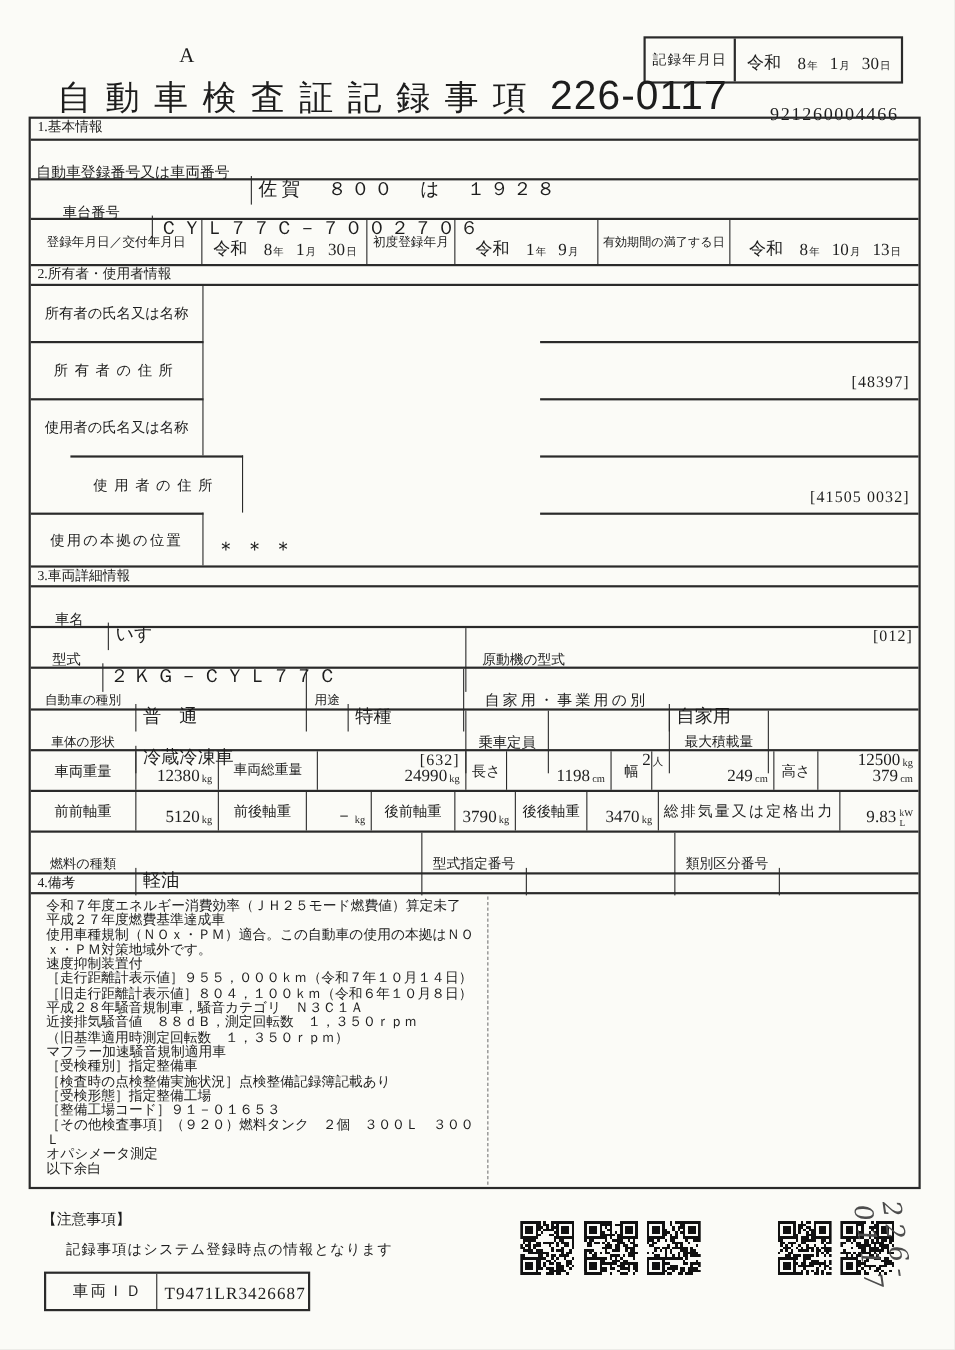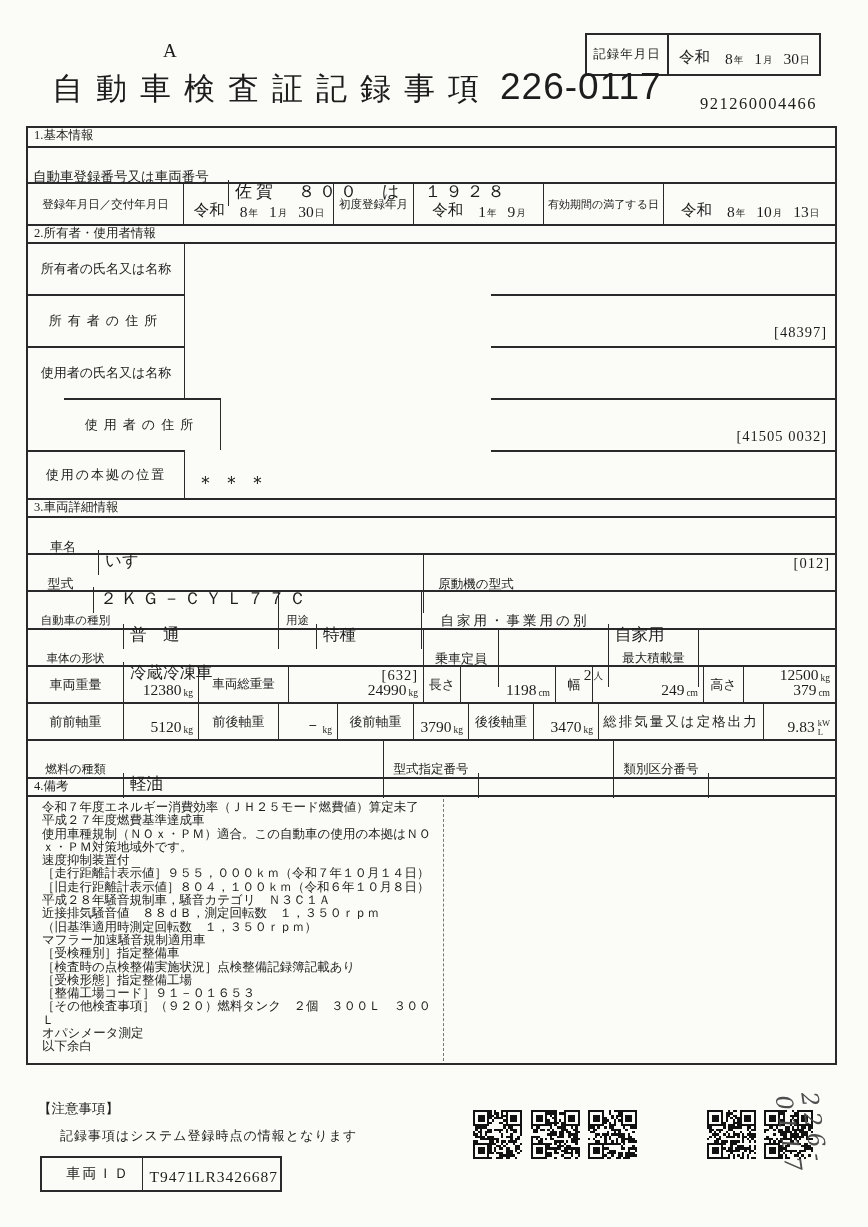--- a/index.html
+++ b/index.html
@@ -11,21 +11,21 @@
   
   .corner-a{position:absolute;left:163px;top:40px;font-size:19px;letter-spacing:1px;}
   .rdate-box{position:absolute;left:585px;top:33px;width:236px;height:43px;border:2px solid #2a2a2a;display:flex;background:#fbfbf7;box-sizing:border-box;}
   .rdate-label{width:82px;border-right:2px solid #2a2a2a;display:flex;align-items:center;justify-content:center;font-size:12.5px;letter-spacing:1px;box-sizing:border-box;}
   .rdate-value{flex:1;display:flex;align-items:flex-end;justify-content:flex-start;padding:0 4px 6px 10px;font-size:16px;}
   .title-row{position:absolute;left:52px;top:66px;display:flex;align-items:baseline;}
   .main-title{font-size:31px;letter-spacing:13px;font-weight:500;white-space:nowrap;}
   .title-code{font-family:"Liberation Sans","DejaVu Sans",sans-serif;font-size:37px;font-weight:500;margin-left:8px;letter-spacing:1px;}
   .serial{position:absolute;left:700px;top:94px;font-size:16.5px;letter-spacing:1.5px;}
   
-  .vtable{position:absolute;left:26px;top:126px;width:811px;border:2px solid #2a2a2a;box-sizing:border-box;}
+  .vtable{position:absolute;left:26px;top:106px;width:811px;border:2px solid #2a2a2a;box-sizing:border-box;}
   .secbar{height:18px;line-height:15px;font-size:12.5px;padding-left:6px;box-sizing:border-box;border-top:2px solid #2a2a2a;}
   .vtable > :first-child{border-top:none;}
   .trow{display:grid;box-sizing:border-box;border-top:2px solid #2a2a2a;}
   .cell{box-sizing:border-box;position:relative;min-width:0;}
   .cell + .cell{border-left:1.6px solid #2a2a2a;}
   .lbl{display:flex;align-items:center;justify-content:center;text-align:center;font-size:13px;padding:1px 2px;}
   .lbl.left{justify-content:flex-start;padding-left:5px;}
   .val{display:flex;align-items:flex-end;padding:0 5px 3px 6px;font-size:16.5px;}
   .val.bl{justify-content:flex-start;margin-top:32px;}
   .val.br{justify-content:flex-end;}
@@ -98,20 +98,24 @@
 
   <div class="vtable">
 
     <div class="secbar">1.基本情報</div>
 
     <div class="trow" style="grid-template-columns:200px 1fr;height:36px;">
       <div class="cell lbl left" style="font-size:13.5px;">自動車登録番号又は車両番号</div>
       <div class="cell val bl big-val">佐賀　８００　は　１９２８</div>
     </div>
 
+    <div class="trow" style="grid-template-columns:110px 1fr;height:36px;">
+      <div class="cell lbl">車台番号</div>
+      <div class="cell val bl big-val">ＣＹＬ７７Ｃ－７００２７０６</div>
+    </div>
 
     <div class="trow" style="grid-template-columns:155px 150px 80px 130px 120px 1fr;height:42px;">
       <div class="cell lbl" style="font-size:11.5px;">登録年月日／交付年月日</div>
       <div class="cell val c date-pairs">
           <span class="dnum">令和</span>
           <span class="dnum">8</span>
           <span class="dunit">年</span>
           <span class="dnum">1</span>
           <span class="dunit">月</span>
           <span class="dnum">30</span>

